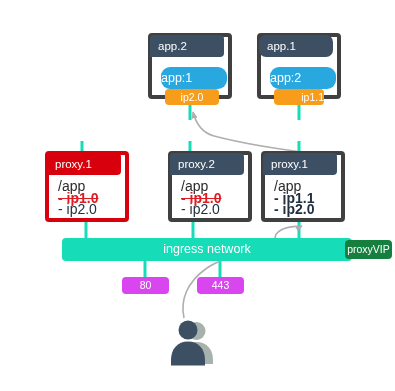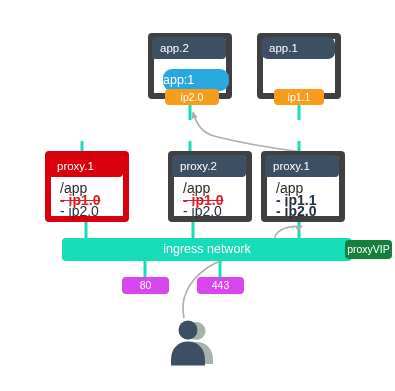--- a/index.html
+++ b/index.html
@@ -23,21 +23,21 @@
     left: 0;
     top: 0;
     width: 395px;
     height: 391px;
   }
   
   .node {
     position: absolute;
     box-sizing: border-box;
     background: #ffffff;
-    border: 6px solid #404040;
+    border: 4px solid #404040;
     border-radius: 4px;
   }
   .node.alert {
     border-color: #d8000c;
   }
   .node-header {
     position: absolute;
     left: -2px;
     top: -2px;
     height: 22px;
@@ -183,22 +183,25 @@
   <div class="node" style="left:148px; top:33px; width:84px; height:66px;">
     <div class="node-header" style="width:74px;">app.2</div>
     <div class="node-body">
       <div class="svc-chip" style="left:9px; top:8px; width:66px; height:22px; line-height:22px;">app:1</div>
     </div>
   </div>
   <div class="ip-badge" style="left:165px; top:89px; width:54px;">ip2.0</div>
 
   <div class="node" style="left:257px; top:33px; width:84px; height:66px;">
     <div class="node-header" style="width:74px;border-radius:7px;">app.1</div>
-  </div>
-  <div class="ip-badge" style="left:274px; top:89px; width:50px;">ip1.1</div>
+    <div class="node-body">
+      <div class="svc-chip" style="left:9px; top:8px; width:66px; height:22px; line-height:22px;">app:2</div>
+    </div>
+  </div>
+  <div class="ip-badge" style="left:274px; top:89px; width:50px;text-align:right;">ip1.1</div>
 
 
   <div class="node alert" style="left:45px; top:151px; width:84px; height:71px;">
     <div class="node-header" style="width:74px;">proxy.1</div>
     <div class="node-body">
       <div class="routes">
         <div class="path">/app</div>
         <div class="dead">- ip1.0</div>
         <div class="live">- ip2.0</div>
       </div>

